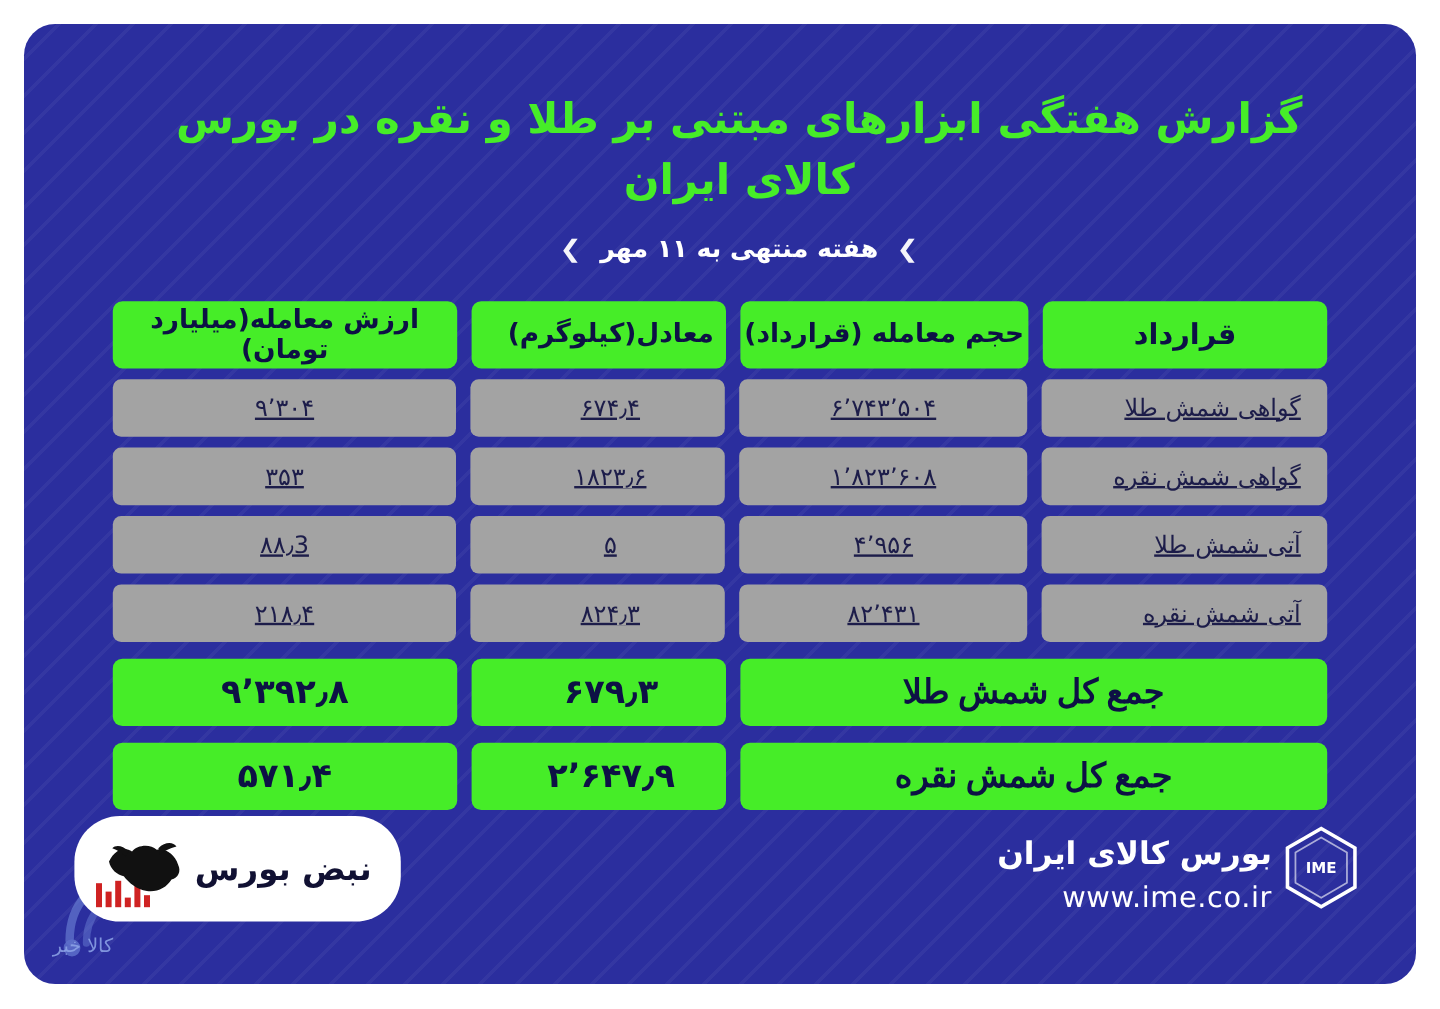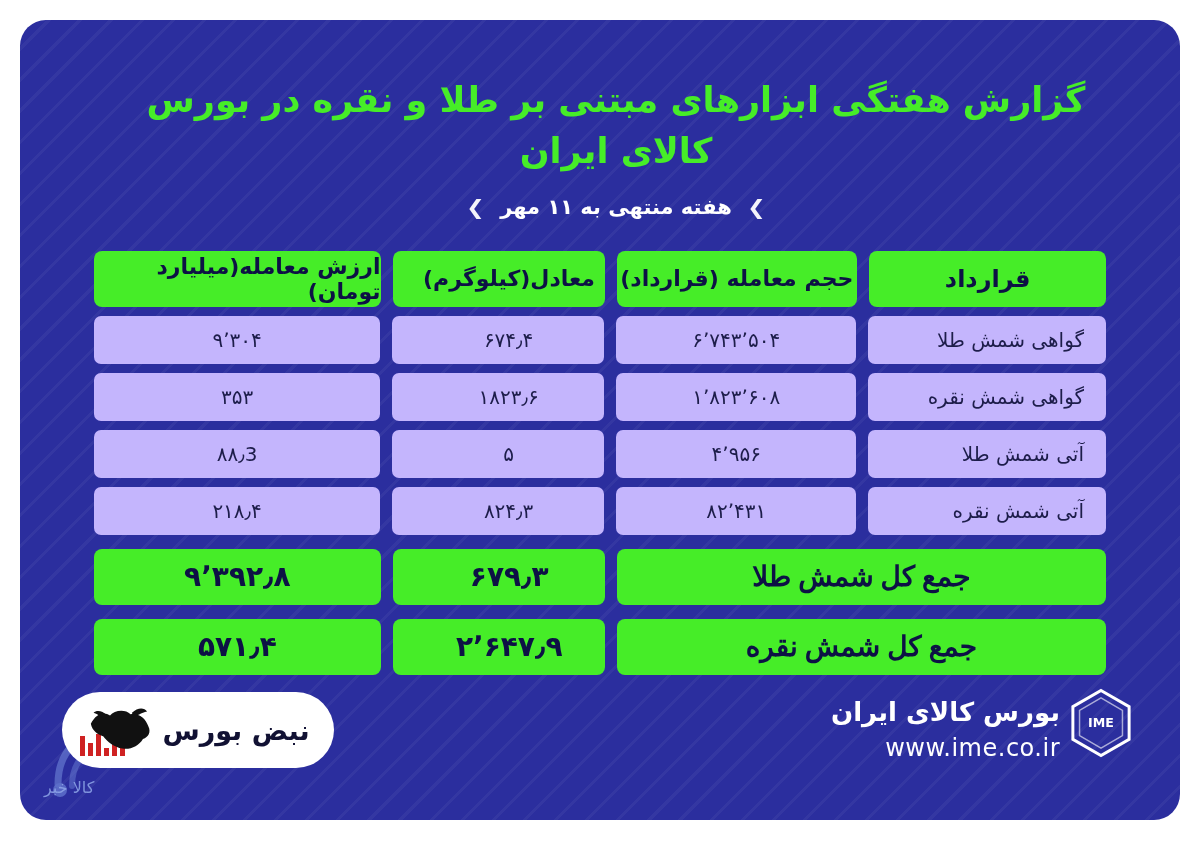--- a/index.html
+++ b/index.html
@@ -89,41 +89,43 @@
     margin-bottom: 9px;
   }
   .cell {
     display: flex;
     align-items: center;
     justify-content: center;
     height: 48px;
     border-radius: 7px;
     font-size: 20px;
     color: #12124f;
+    text-align: center;
     direction: rtl;
   }
   .c-contract { width: 248px; }
   .c-volume   { width: 252px; }
   .c-equiv    { width: 200px; padding-left: 21px; }
   .c-value    { width: 300px; }
 
   .head .cell {
     background: #46ed28;
     color: #0d1145;
     font-weight: bold;
     font-size: 22px;
     height: 56px;
     border-radius: 8px;
   }
   .head .c-contract { font-size: 24px; }
 
   .data .cell {
-    background: #c4b5fd;
+    background: #a3a3a3;
     color: #1d1d4a;
     font-size: 20px;
+    text-decoration: underline;
   }
   .data .c-contract {
     justify-content: flex-start;
     padding-right: 22px;
     box-sizing: border-box;
     font-size: 20px;
   }
 
   .total {
     margin-top: 14px;
@@ -198,21 +200,21 @@
     text-align: left;
     line-height: 1.25;
     opacity: .85;
   }
 
   .nabz {
     position: absolute;
     left: 42px;
     bottom: 52px;
     width: 272px;
-    height: 76px;
+    height: 88px;
     background: #ffffff;
     border-radius: 38px;
     display: flex;
     align-items: center;
     justify-content: center;
     gap: 6px;
     overflow: hidden;
   }
   .nabz-text {
     color: #111133;

